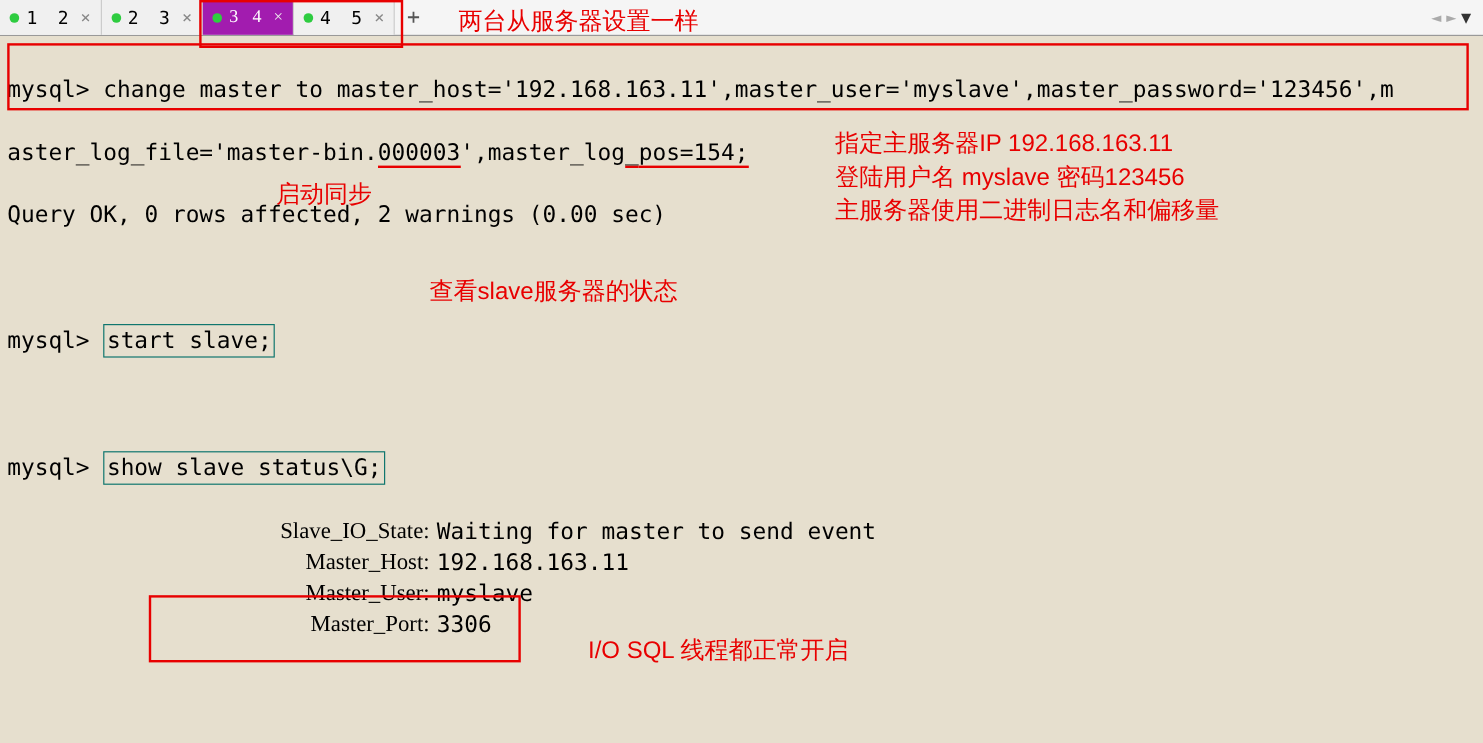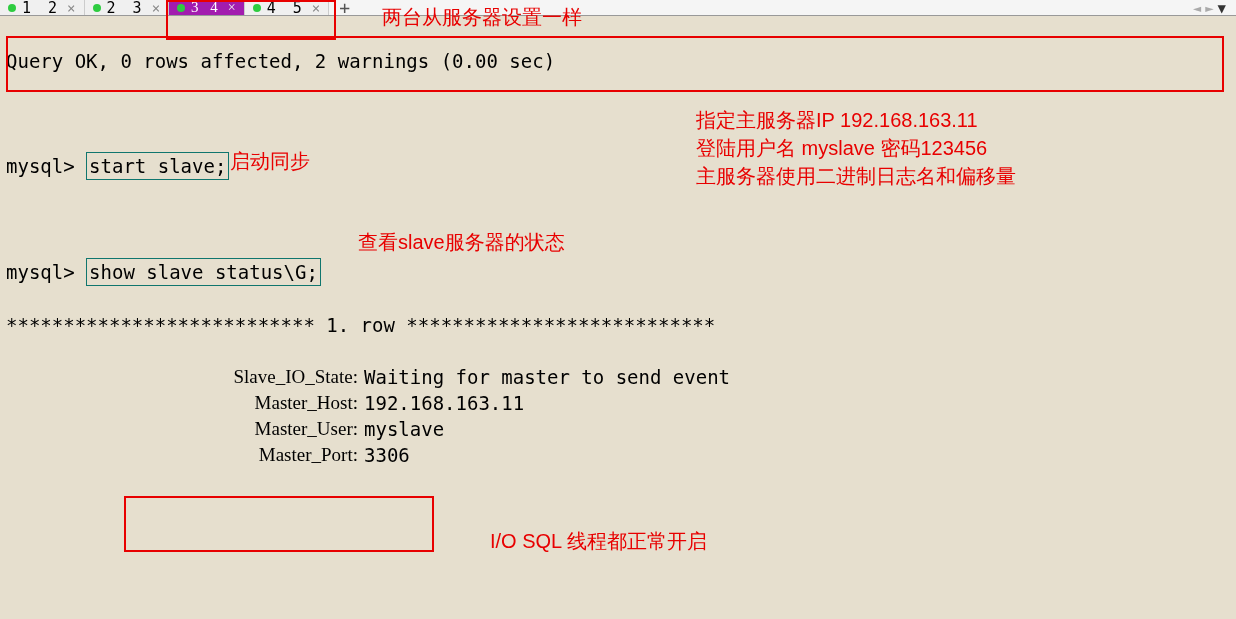--- a/index.html
+++ b/index.html
@@ -1,18 +1,18 @@
 <!DOCTYPE html>
 <html><head>
   <meta charset="utf-8">
   <style>
     * { box-sizing: border-box; margin: 0; padding: 0; }
     body { font-family: "Consolas", "Monaco", monospace; font-size: 18px; background: #e6dfce; width: 1236px; height: 619px; overflow: hidden; position: relative; }
     
-    .tabbar { display: flex; background: #f5f5f5; border-bottom: 1px solid #999; height: 16px; align-items: stretch; }
+    .tabbar { display: flex; background: #f5f5f5; border-bottom: 1px solid #999; height: 30px; align-items: stretch; }
     .tab { display: flex; align-items: center; padding: 0 8px; border-right: 1px solid #ccc; background: #f0f0f0; gap: 6px; min-width: 72px; cursor: pointer; }
     .tab.active { background: #a21caf; color: #fff; font-family: Liberation Serif, serif; }
     .tab-dot { width: 8px; height: 8px; border-radius: 50%; background: #2ecc40; flex-shrink: 0; }
     .tab-label { letter-spacing: 4px; font-size: 15px; }
     .tab-close { font-size: 14px; color: #888; margin-left: auto; }
     .tab.active .tab-close { color: #eee; }
     .tab-plus { display: flex; align-items: center; padding: 0 10px; font-size: 18px; color: #555; cursor: pointer; }
     .nav-arrows { margin-left: auto; display: flex; align-items: center; gap: 4px; padding-right: 10px; color: #aaa; font-size: 14px; }
     .nav-arrows span:last-child { color: #333; }
     
@@ -68,26 +68,27 @@
     <span>◄</span>
     <span>►</span>
     <span>▼</span>
   </div>
 </div>
 
 <div class="tab-box"></div>
 <div class="annot annot1">两台从服务器设置一样</div>
 
 <div class="terminal">
+<div><span>mysql&gt;</span> <span>change master to master_host='192.168.163.11',master_user='myslave',master_password='123456',m</span></div>
+<div><span>aster_log_file='master-bin.</span><span class="underline-red">000003</span><span>',master_log</span><span class="underline-red">_</span><span class="underline-red">pos=154;</span></div>
 <div>Query OK, 0 rows affected, 2 warnings (0.00 sec)</div>
 <div>&nbsp;</div>
 <div><span>mysql&gt;</span> <span class="redbox">start slave;</span></div>
 <div>&nbsp;</div>
 <div><span>mysql&gt;</span> <span class="redbox">show slave status\G;</span></div>
-<div>*************************** 1. row ***************************</div>
 <div class="status-table" id="status-rows"><div class="status-row"><div class="status-key">Slave_IO_State:</div><div class="status-val">Waiting for master to send event</div></div><div class="status-row"><div class="status-key">Master_Host:</div><div class="status-val">192.168.163.11</div></div><div class="status-row"><div class="status-key">Master_User:</div><div class="status-val">myslave</div></div><div class="status-row"><div class="status-key">Master_Port:</div><div class="status-val">3306</div></div></div>
 </div>
 
 <div class="cmd-box"></div>
 <div class="running-box"></div>
 
 <div class="annot annot2" id="annot2">指定主服务器IP 192.168.163.11<br>登陆用户名 myslave    密码123456<br>主服务器使用二进制日志名和偏移量</div>
 <div class="annot annot3">启动同步</div>
 <div class="annot annot4">查看slave服务器的状态</div>
 <div class="annot annot5">I/O  SQL 线程都正常开启</div>

